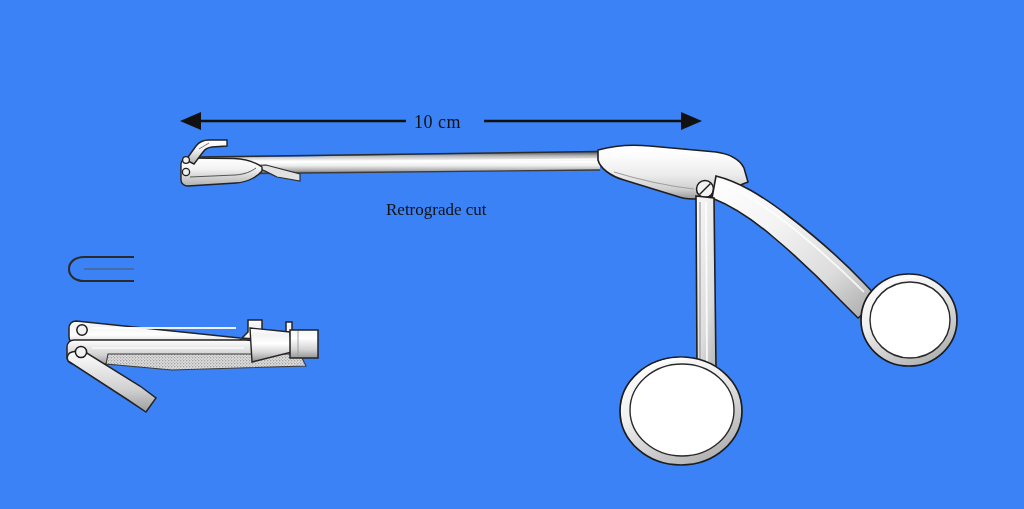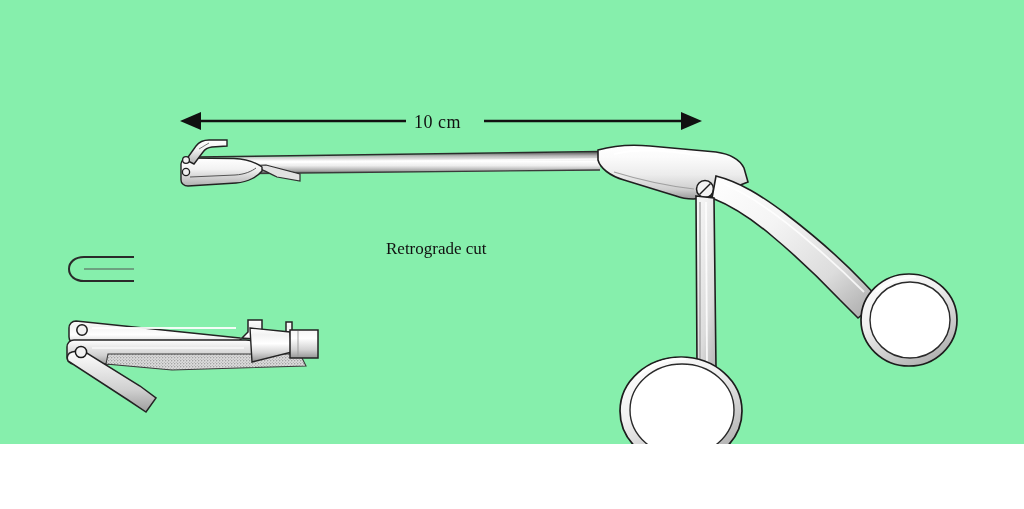--- a/index.html
+++ b/index.html
@@ -7,22 +7,22 @@
     margin: 0;
     padding: 0;
     background: #ffffff;
   }
   body {
     font-family: "Liberation Serif", serif;
   }
   #figure-root {
     position: relative;
     width: 1024px;
-    height: 444px;
-    background: #86efac;
+    height: 509px;
+    background: #3b82f6;
     overflow: hidden;
   }
   #figure-svg {
     position: absolute;
     left: 0;
     top: 0;
     width: 1024px;
     height: 509px;
     display: block;
   }
@@ -43,21 +43,20 @@
     white-space: nowrap;
     user-select: none;
   }
   #dim-text-10cm {
     left: 414px;
     top: 112px;
   }
   #label-retrograde {
     left: 386px;
     top: 200px;
-    margin-top: 39px;
   }
 </style>
 </head>
 <body>
 
 <div id="figure-root">
 
   <svg id="figure-svg" viewBox="0 0 1024 509">
     <defs>
 

